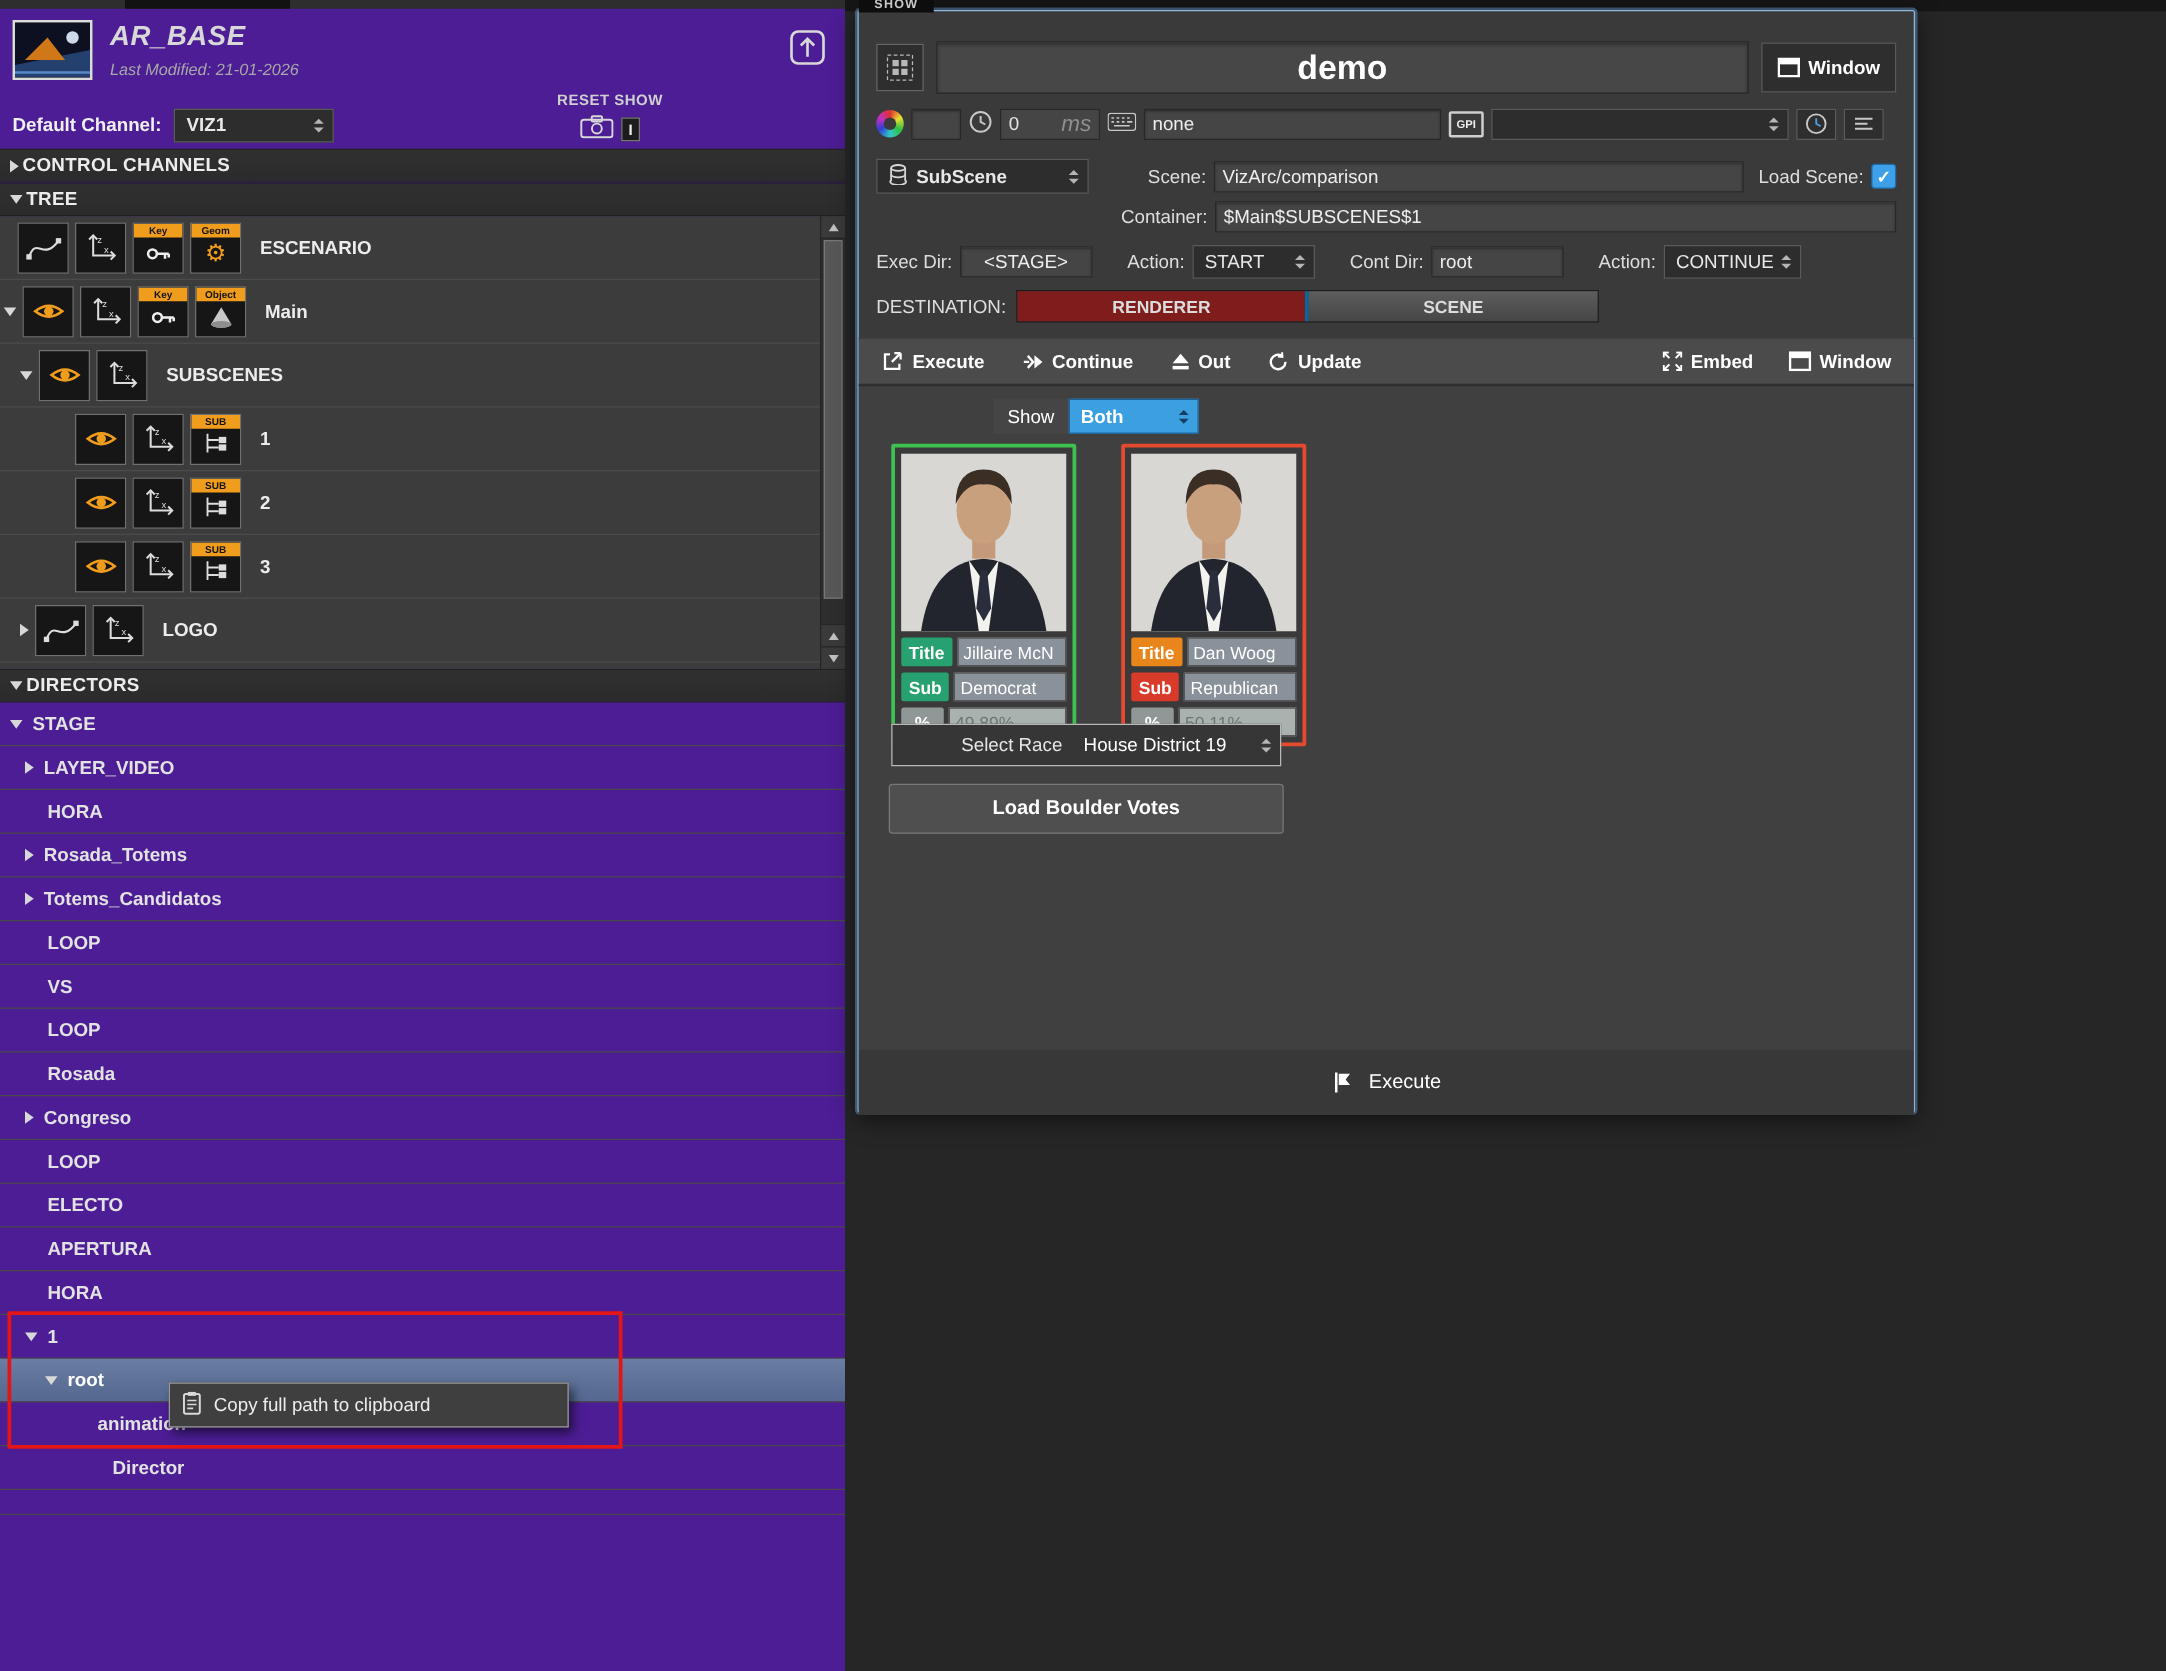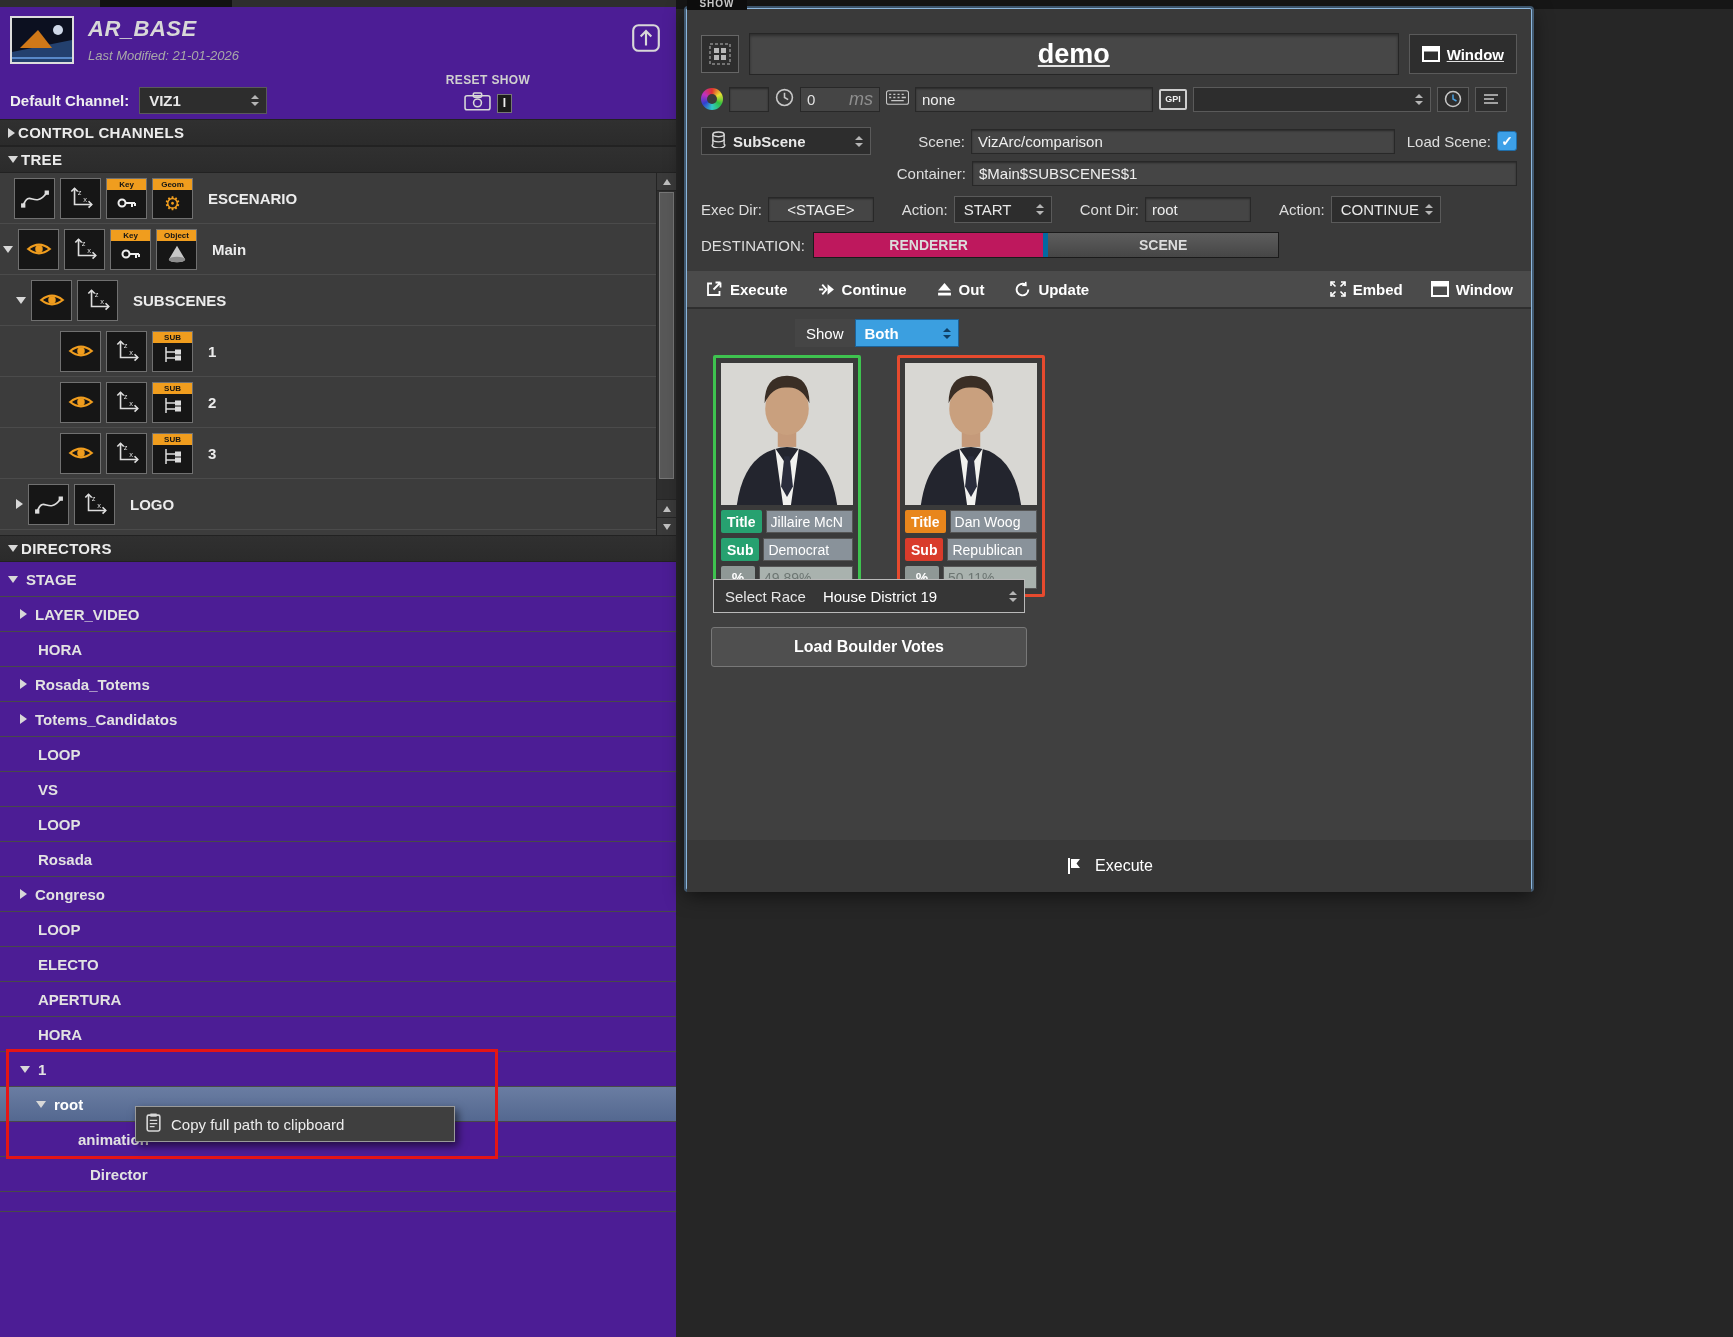--- a/index.html
+++ b/index.html
@@ -67,21 +67,21 @@
   .annotation-box { position:absolute; left:6px; top:1049px; width:492px; height:110px; border:3px solid #e51515; z-index:55; pointer-events:none; }
   .tooltip { position:absolute; left:135px; top:1106px; width:320px; height:36px; background:#3f3f3f; border:1px solid #9a9a9a; box-shadow:3px 4px 8px rgba(0,0,0,.55); display:flex; align-items:center; gap:10px; padding-left:10px; z-index:60; color:#ececec; cursor:pointer; }
 
   
   .top-bg { position:absolute; left:676px; top:0; right:0; height:9px; background:#161616; }
   .show-tab { position:absolute; left:687px; top:0; width:60px; height:10px; background:#0d0d0d; overflow:hidden; z-index:12; text-align:center; }
   .show-tab span { display:block; margin-top:-2px; font-size:10px; font-weight:bold; color:#c8c8c8; letter-spacing:1px; }
 
   .action-window { position:absolute; left:686px; top:8px; width:846px; height:882px; background:#3a3a3a; border:1px solid #8cb6dc; border-radius:2px; box-shadow:0 0 0 2px rgba(110,165,215,.45), 0 5px 20px rgba(0,0,0,.6); z-index:10; }
   .w-row { display:flex; align-items:center; padding:0 14px; }
-  .r1 { margin-top:22px; height:46px; gap:10px;text-decoration:underline; }
+  .r1 { margin-top:22px; height:46px; gap:10px; }
   .grid-btn { width:38px; height:38px; background:#2e2e2e; border:1px solid #666; display:flex; align-items:center; justify-content:center; flex:none; cursor:pointer; }
   .title-input { flex:1; height:42px; background:#474747; border:1px solid #262626; box-shadow:inset 0 2px 3px rgba(0,0,0,.35); color:#fff; font-size:27px; font-weight:bold; text-align:center; font-family:inherit; }
   .win-btn { height:40px; padding:0 12px; background:#2e2e2e; border:1px solid #5a5a5a; display:flex; align-items:center; gap:7px; color:#fff; font-weight:bold; cursor:pointer; flex:none; }
 
   .r2 { margin-top:8px; height:28px; gap:6px; }
   .palette { width:22px; height:22px; border-radius:50%; background:conic-gradient(#e03030,#e8e030,#30c040,#30c8c8,#3040d0,#c030c0,#e03030); position:relative; flex:none; cursor:pointer; }
   .palette::after { content:""; position:absolute; inset:6px; border-radius:50%; background:#3a3a3a; }
   .tinput { background:#454545; border:1px solid #282828; box-shadow:inset 0 1px 2px rgba(0,0,0,.4); color:#eee; font-size:15px; padding:0 6px; height:25px; font-family:inherit; }
   .in-tiny { width:40px; } .in-none { width:238px; }
   .delay-box { width:80px; height:25px; background:#454545; border:1px solid #282828; display:flex; align-items:center; justify-content:space-between; padding:0 6px; }
@@ -106,21 +106,21 @@
 
   .r5 { margin-top:9px; height:27px; gap:6px; }
   .in-stage { width:106px; text-align:center; }
   .in-root { width:106px; }
   .dd-start { width:98px; } .dd-continue { width:110px; }
   .gap-l { margin-left:22px; }
 
   .r6 { margin-top:9px; height:26px; gap:8px; }
   .seg { display:flex; width:466px; height:26px; border:1px solid #1b1b1b; }
   .seg-btn { flex:1; display:flex; align-items:center; justify-content:center; font-size:14px; font-weight:bold; color:#dcdcdc; cursor:pointer; }
-  .seg-renderer { background:#be185d; border-right:5px solid #0369a1; }
+  .seg-renderer { background:#7f1d1d; border-right:3px solid #0369a1; }
   .seg-scene { background:linear-gradient(#5d5d5d,#464646); }
 
   .toolbar { margin-top:12px; height:38px; background:#4b4b4b; border-top:1px solid #3a3a3a; border-bottom:1px solid #2f2f2f; display:flex; align-items:center; gap:30px; padding:0 18px; }
   .tb-btn { display:flex; align-items:center; gap:7px; color:#fff; font-weight:bold; cursor:pointer; }
   .tb-right { margin-left:auto; display:flex; gap:28px; }
 
   .preview { position:relative; height:532px; background:#404040; border-top:1px solid #2e2e2e; }
   .show-row { position:absolute; left:108px; top:10px; display:flex; height:28px; }
   .show-label { background:#454545; color:#fff; display:flex; align-items:center; padding:0 11px; }
   .show-dd { width:104px; background:#3b9fe0; border:1px solid #1c6298; color:#fff; font-weight:bold; display:flex; align-items:center; justify-content:space-between; padding:0 4px 0 9px; cursor:pointer; }
@@ -129,21 +129,21 @@
   .card { width:148px; border:3px solid #3ec24f; background:#3a3a3a; padding:5px; display:flex; flex-direction:column; gap:5px; border-radius:2px; }
   .card.red { border-color:#e64a2e; }
   .photo { height:142px; background:#d8d7d3; overflow:hidden; }
   .field { display:flex; gap:4px; align-items:center; }
   .chipf { height:23px; display:flex; align-items:center; justify-content:center; padding:0 6px; color:#fff; font-size:14px; font-weight:bold; border-radius:2px; flex:none; min-width:34px; }
   .chip-green { background:#27a170; } .chip-orange { background:#e8861c; }
   .chip-red { background:#d93b2b; } .chip-gray { background:#8f9896; }
   .cinput { flex:1; min-width:0; height:23px; background:#89929a; border:1px solid #555; color:#fff; font-size:14px; padding:0 4px; font-family:inherit; }
   .cinput.pct { background:#a9b2ae; color:#6d7673; }
 
-  .race { position:absolute; left:26px; top:270px; width:312px; height:34px; border:1px solid #b9b9b9; display:flex; align-items:center; background:#363636; cursor:pointer; }
+  .race { position:absolute; left:26px; top:270px; width:312px; height:34px; border:1px solid #b9b9b9; display:flex; align-items:center; background:#363636; cursor:pointer;padding-left:44px; }
   .race-label { padding:0 11px; color:#e6e6e6; }
   .race-value { flex:1; color:#fff; padding-left:6px; }
   .race .stepper { margin-right:4px; }
 
   .load-btn { position:absolute; left:24px; top:318px; width:316px; height:40px; background:#4f4f4f; border:1px solid #787878; border-radius:3px; color:#fff; font-weight:bold; font-size:16px; display:flex; align-items:center; justify-content:center; cursor:pointer; }
 
   .bottom-bar { height:52px; display:flex; align-items:center; justify-content:center; gap:10px; color:#fff; font-size:16px; background:#383838; cursor:pointer; }
 
   .stepper { width:14px; height:100%; display:flex; flex-direction:column; align-items:center; justify-content:center; flex:none; cursor:pointer; }
   .stepper::before { content:""; width:0; height:0; border-left:4px solid transparent; border-right:4px solid transparent; border-bottom:4px solid #b5b5b5; margin-bottom:3px; }

